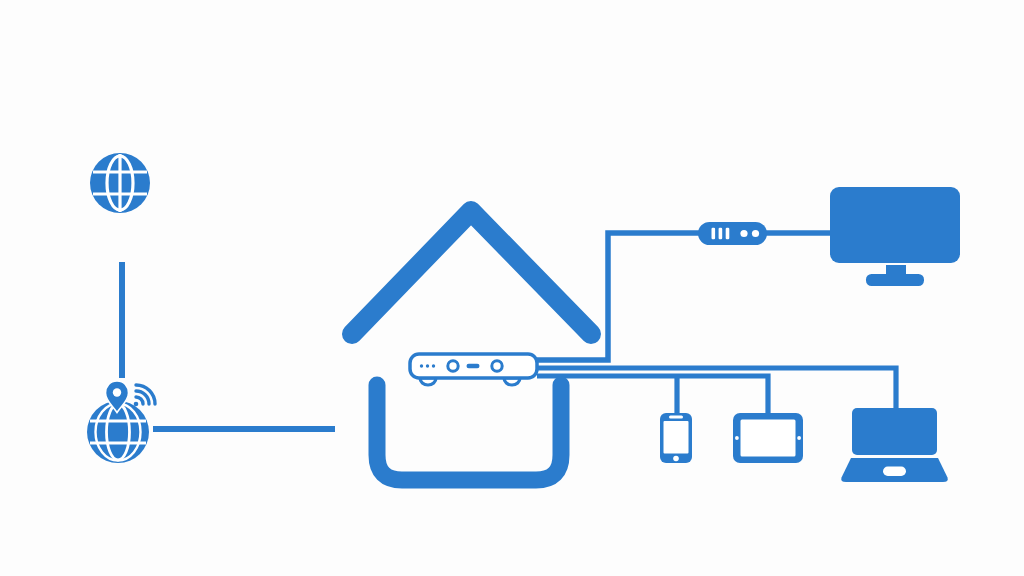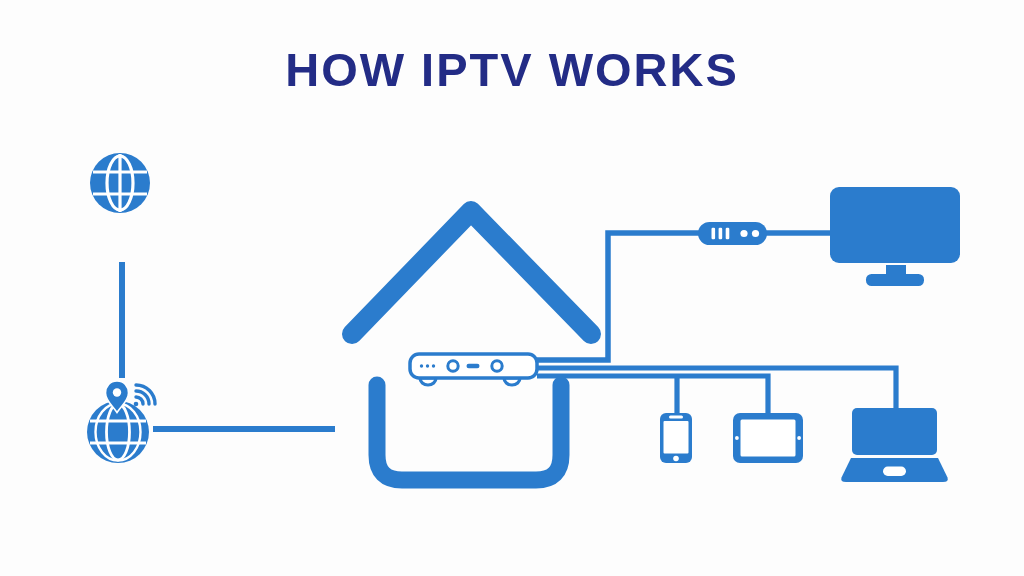--- a/index.html
+++ b/index.html
@@ -19,21 +19,20 @@
   .bf { fill: var(--accent-blue, #2b7ccd); }
   .bs { stroke: var(--accent-blue, #2b7ccd); fill:none; }
   .wf { fill: var(--device-fill, #ffffff); }
   .ws { stroke: var(--device-fill, #ffffff); fill:none; }
   .df { fill: var(--device-fill, #ffffff); stroke: var(--accent-blue, #2b7ccd); }
 </style>
 </head>
 <body>
 
 <div class="canvas">
-  <h1 class="title">HOW IPTV WORKS</h1>
 
   <svg class="diagram-svg" viewBox="0 0 1024 576">
 
     <path class="bs" d="M122,262 V378" stroke-width="6"></path>
 
     <path class="bs" d="M153,429 H335" stroke-width="6"></path>
 
     <path class="bs" d="M537,360 H608 V233 H700" stroke-width="5.5" stroke-linejoin="miter"></path>
 
     <path class="bs" d="M766,233 H834" stroke-width="5.5"></path>

